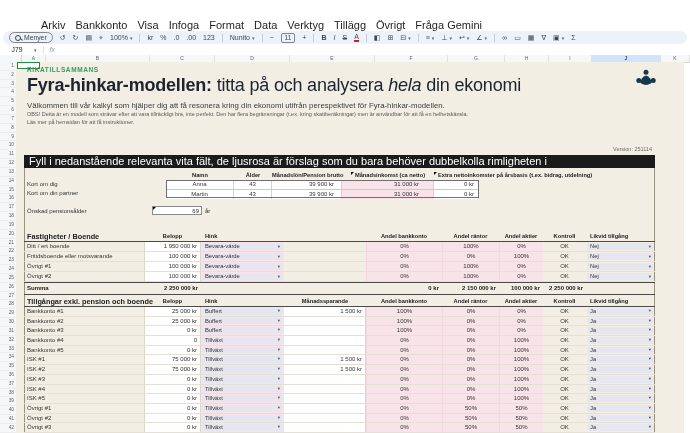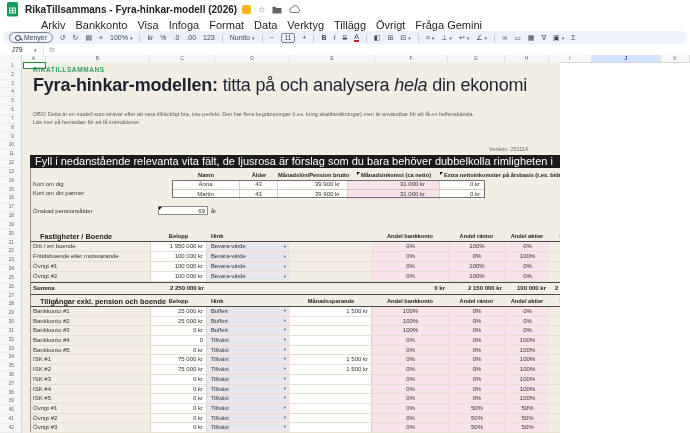--- a/index.html
+++ b/index.html
@@ -31,21 +31,21 @@
   .fbar-sep{width:1px;height:8px;background:#e0e0e0;margin-right:6px}
   .fx{font-style:italic;color:#9aa0a6;font-size:7px}
   
   .colheads{position:absolute;top:55px;left:0;right:0;height:7px;background:#f6f7f8;border-bottom:1px solid #d5d5d5}
   .colhead{position:absolute;top:0;height:7px;font-size:5px;line-height:7px;text-align:center;color:#5f6368;border-right:1px solid #e0e0e0;box-sizing:border-box}
   .colhead.hl{background:#d3e3fd;color:#174ea6;font-weight:700}
   .corner{position:absolute;left:0;top:0;width:22px;height:7px;background:#f6f7f8;border-right:1px solid #d5d5d5;box-sizing:border-box}
   .gutter{position:absolute;top:62px;left:0;width:22px;bottom:0;background:#f6f7f8;border-right:1px solid #d5d5d5;box-sizing:border-box}
   .rownum{height:8.833px;font-size:4.8px;color:#5f6368;text-align:right;padding-right:7px;line-height:8.8px;border-bottom:1px solid #ededed;box-sizing:border-box}
   
-  .sheet{position:absolute;top:62px;left:22px;width:538px;bottom:0;background:#f2eee4;overflow:hidden}
+  .sheet{position:absolute;top:62px;left:16px;width:668px;bottom:0;background:#f2eee4;overflow:hidden}
   .a1box{position:absolute;left:1px;top:0;width:23px;height:7px;background:#fff;border:1px solid #1e8e3e;box-sizing:border-box}
   .brand{position:absolute;left:11px;top:4px;font-size:6.5px;font-weight:700;letter-spacing:.6px;color:#2f9e62;white-space:nowrap}
   .bigtitle{position:absolute;left:11px;top:13px;font-size:18px;letter-spacing:-.2px;color:#1d2430;white-space:nowrap}
   .bigtitle .tb1{font-weight:800}
   .intro{position:absolute;left:11px;top:39px;font-size:7.8px;color:#3c4043;white-space:nowrap}
   .obs{position:absolute;left:11px;top:49px;font-size:5.5px;color:#5a5a5a;white-space:nowrap}
   .readmore{position:absolute;left:11px;top:57px;font-size:5.5px;color:#5a5a5a;white-space:nowrap}
   .version{position:absolute;right:32px;top:84px;font-size:5.5px;color:#6b6b6b}
   .banner{position:absolute;left:8px;top:93px;width:631px;height:13px;background:#1b1b1b;color:#fff;
     font-size:11px;font-weight:400;line-height:13px;padding-left:5px;box-sizing:border-box;white-space:nowrap}
@@ -68,21 +68,21 @@
   .pension{position:absolute;left:8px;top:144px;display:flex;align-items:center;font-size:6px;color:#333}
   .pension .plab{width:125px;padding-left:3px;white-space:nowrap}
   .pcellv{position:relative;width:50px;height:9px;background:#fff;border:1px solid #8a8a8a;line-height:8px;text-align:right;padding-right:2px;box-sizing:border-box}
   .pcellv::before{content:'';position:absolute;left:0;top:0;border-top:3px solid #000;border-right:3px solid transparent}
   .pension .unit{margin-left:3px}
   
   .section{position:absolute;left:8px;width:631px}
   .shead,.srow,.ssum{display:grid;grid-template-columns:120px 57px 83px 82px 76px 57px 44px 43px 69px}
   .shead{height:10px;font-size:5.7px;font-weight:700;color:#222;border-bottom:1px solid #4a4a4a;align-items:end}
   .shead>div{line-height:9px;text-align:center;white-space:nowrap}
-  .shead .title{font-size:7.3px;text-align:left;padding-left:10px}
+  .shead .title{font-size:7.3px;text-align:left;padding-left:3px}
   .shead .h-hink,.shead .h-likvid{text-align:left;padding-left:4px}
   .srow{height:var(--rh,9px);font-size:6px;color:#333;border-bottom:1px solid #e6e0d4}
   .srow>div{line-height:var(--rh,9px);box-sizing:border-box;overflow:hidden}
   .c-lab{padding-left:3px;white-space:nowrap}
   .c-num{background:#fff;text-align:right;padding-right:3px;border-right:1px solid #ddd6c9;border-left:1px solid #ddd6c9}
   .c-hink,.c-likvid{position:relative;background:#f8e3e9}
   .c-likvid{background:transparent}
   .dd{position:absolute;left:1px;right:1px;top:1px;bottom:1px;background:#e5e6f0;border-radius:2px;
     display:flex;align-items:center;justify-content:space-between;padding:0 3px;font-size:5.8px;color:#333}
   .dd .arr{font-size:4.5px;color:#555}
@@ -95,39 +95,20 @@
   .ssum .s-lab{padding-left:3px}
   .ssum .s-num{text-align:right;padding-right:3px}
   #sec-fast{top:169px;--rh:9px}
   #sec-till{top:234px;--rh:8.69px}
 </style>
 </head>
 <body>
 
 <div class="stage">
 
-  <div class="topbar">
-    <svg width="12" height="15" viewBox="0 0 12 15">
-      <rect width="11" height="14.5" rx="1.6" fill="#0f9d58"></rect>
-      <g stroke="#fff" stroke-width="0.9" fill="none">
-        <rect x="2.6" y="6" width="5.8" height="5"></rect>
-        <line x1="2.6" y1="8.5" x2="8.4" y2="8.5"></line>
-        <line x1="5.5" y1="6" x2="5.5" y2="11"></line>
-      </g>
-    </svg>
-    <span class="doc-title">RikaTillsammans - Fyra-hinkar-modell (2026)</span>
-    <span class="badge"></span>
-    <span class="tb-ico">☆</span>
-    <svg class="tb-ico" width="10" height="8" viewBox="0 0 10 8">
-      <path d="M0.5 0.8 h3 l1 1.2 h5 v5.5 h-9 z" fill="#5f6368"></path>
-    </svg>
-    <svg class="tb-ico" width="12" height="9" viewBox="0 0 12 9">
-      <path d="M3.2 7.5 a2.4 2.4 0 0 1 0-4.8 a3.2 3.2 0 0 1 6.2 0.9 a2 2 0 0 1 -0.4 3.9 z" fill="none" stroke="#5f6368" stroke-width="0.9"></path>
-    </svg>
-  </div>
 
   <div class="menubar" id="menubar">
       <span class="menu-item">Arkiv</span>
       <span class="menu-item">Bankkonto</span>
       <span class="menu-item">Visa</span>
       <span class="menu-item">Infoga</span>
       <span class="menu-item">Format</span>
       <span class="menu-item">Data</span>
       <span class="menu-item">Verktyg</span>
       <span class="menu-item">Tillägg</span>
@@ -276,20 +257,21 @@
     <div class="brand">RIKATILLSAMMANS</div>
     <div class="bigtitle"><span class="tb1">Fyra-hinkar-modellen:</span><span> titta på och analysera </span><em>hela</em><span> din ekonomi</span></div>
     <svg class="logo" width="24" height="22" viewBox="0 0 24 22">
       <g fill="#16384e">
         <circle cx="12" cy="4.2" r="2.5"></circle>
         <circle cx="4.8" cy="12.5" r="2.5"></circle>
         <circle cx="19.2" cy="12.5" r="2.5"></circle>
         <path d="M12 7.6 C15.2 8.8 17.3 11.2 17.7 14.8 C14.2 17.6 9.8 17.6 6.3 14.8 C6.7 11.2 8.8 8.8 12 7.6 Z"></path>
       </g>
     </svg>
+    <div class="intro">Välkommen till vår kalkyl som hjälper dig att få resonera kring din ekonomi utifrån perespektivet för Fyra-hinkar-modellen.</div>
     <div class="obs">OBS! Detta är en modell som strävar efter att vara tillräckligt bra, inte perfekt. Den har flera begränsningar (t.ex. kring skattberäkningar) men är användbar för att få en helhetskänsla.</div>
     <div class="readmore">Läs mer på hemsidan för att få instruktioner.</div>
     <div class="version">Version: 251114</div>
     <div class="banner">Fyll i nedanstående relevanta vita fält, de ljusrosa är förslag som du bara behöver dubbelkolla rimligheten i</div>
 
     <div id="person-block">
       <div class="prow phead" id="phead">
           <div></div>
           <div>Namn</div>
           <div>Ålder</div>

